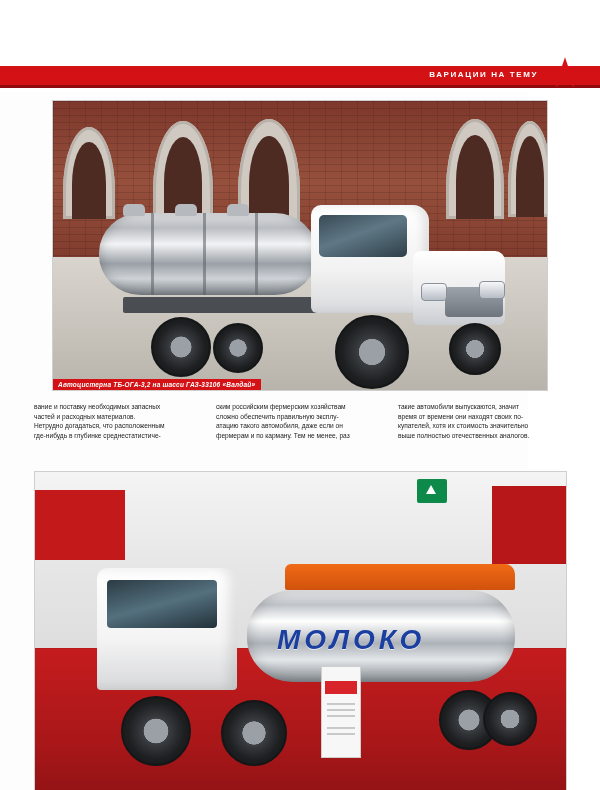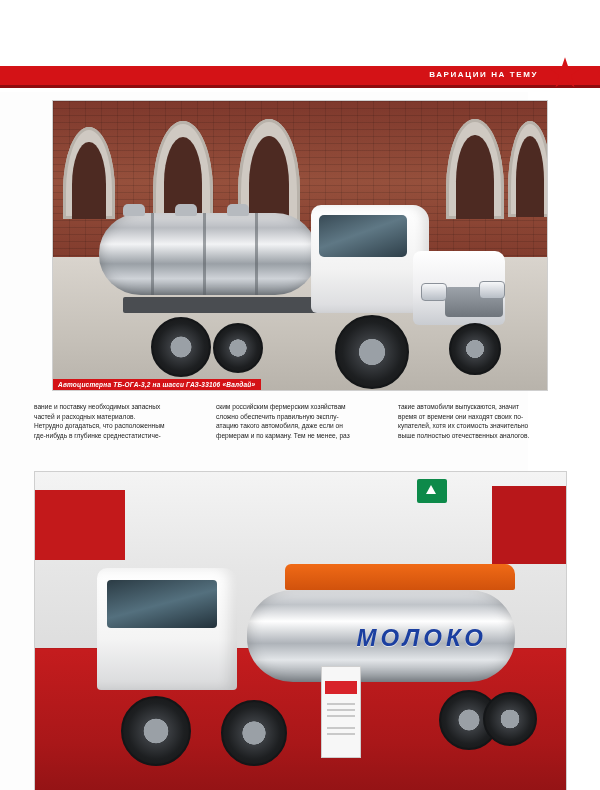--- a/index.html
+++ b/index.html
@@ -312,22 +312,22 @@
     left: 212px; top: 118px;
     width: 268px; height: 92px;
     border-radius: 46px / 44px;
     background: linear-gradient(180deg, #f0f1f3 0%, #c0c4c9 16%, #ffffff 34%, #aeb3b9 58%, #e3e6e9 76%, #858b91 100%);
     box-shadow: inset 0 0 14px rgba(0,0,0,0.22);
   }
   .tank2-text {
     position: absolute;
     left: 242px; top: 152px;
     width: 210px;
-    text-align: right;
-    font-size: 24px;
+    text-align: left;
+    font-size: 28px;
     font-weight: bold;
     font-style: italic;
     color: #1b3fa0;
     letter-spacing: 4px;
     text-shadow: 0 1px 0 rgba(255,255,255,0.6);
     font-family: "Liberation Sans", sans-serif;
   }
   .orange-strip {
     position: absolute;
     left: 250px; top: 92px;

